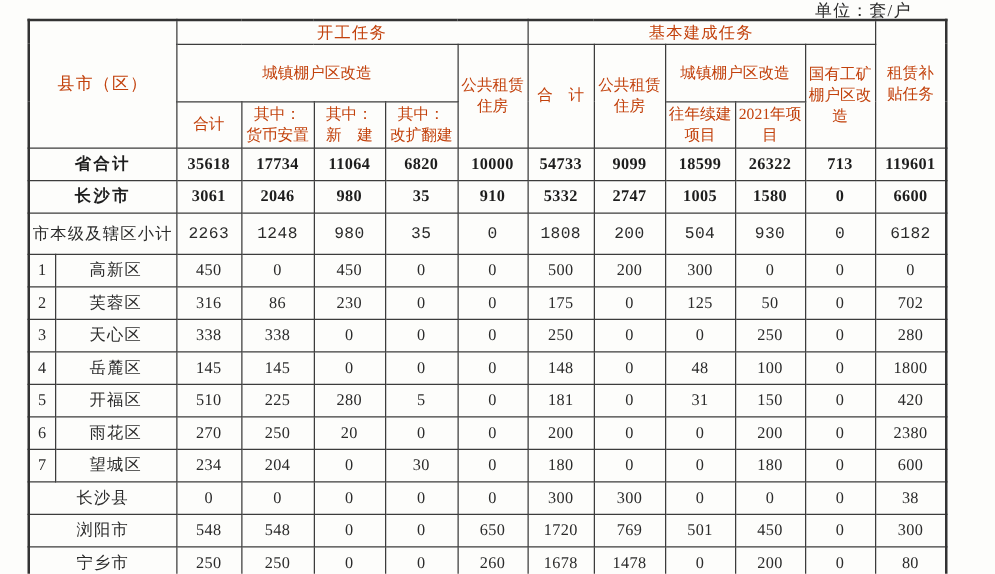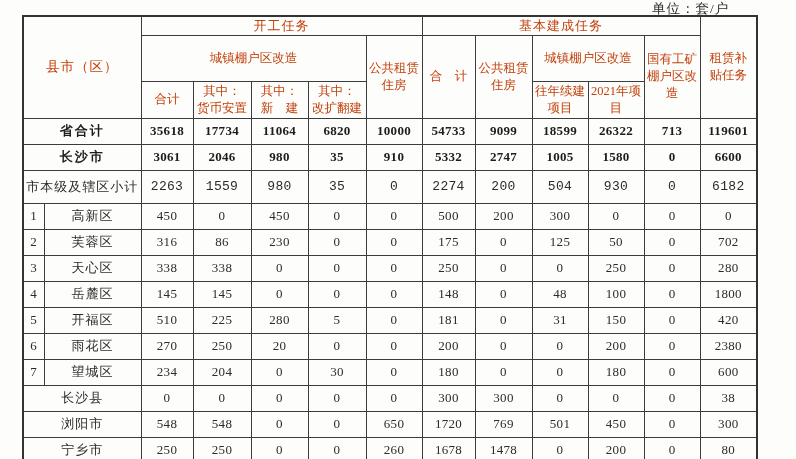--- a/index.html
+++ b/index.html
@@ -139,25 +139,25 @@
           <td>5332</td>
           <td>2747</td>
           <td>1005</td>
           <td>1580</td>
           <td>0</td>
           <td>6600</td>
         </tr>
         <tr class="tall">
           <td colspan="2" class="name-cell">市本级及辖区小计</td>
           <td>2263</td>
-          <td>1559</td>
+          <td>1248</td>
           <td>980</td>
           <td>35</td>
           <td>0</td>
-          <td>2274</td>
+          <td>1808</td>
           <td>200</td>
           <td>504</td>
           <td>930</td>
           <td>0</td>
           <td>6182</td>
         </tr>
         <tr>
           <td>1</td>
           <td class="name-cell">高新区</td>
           <td>450</td>

